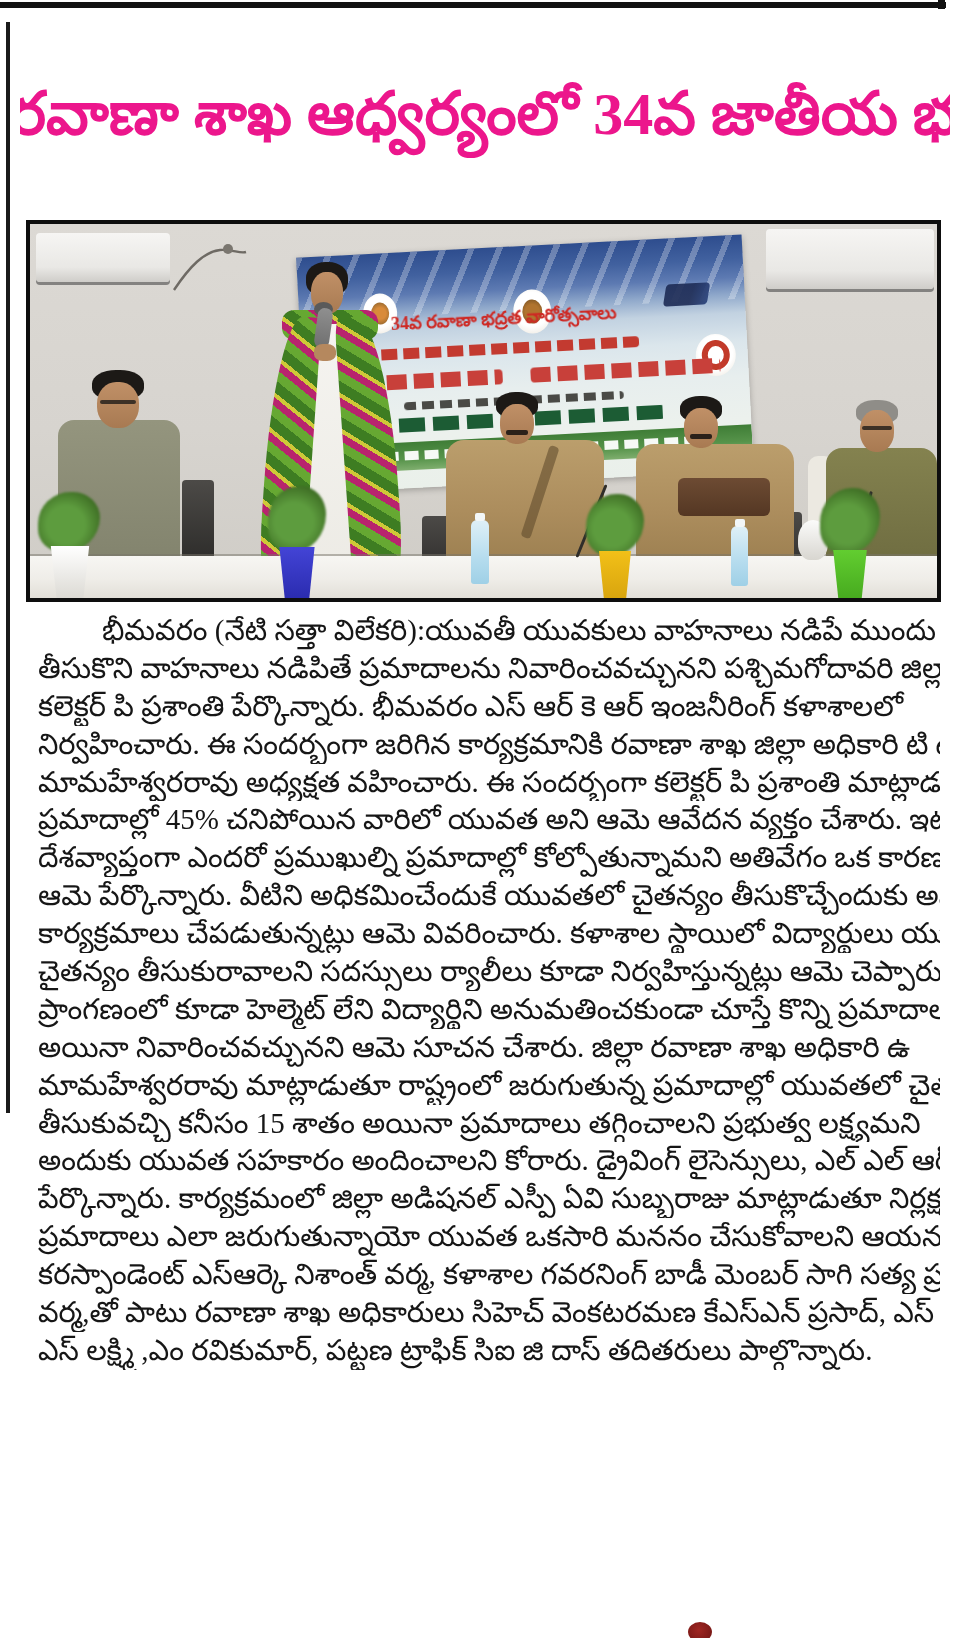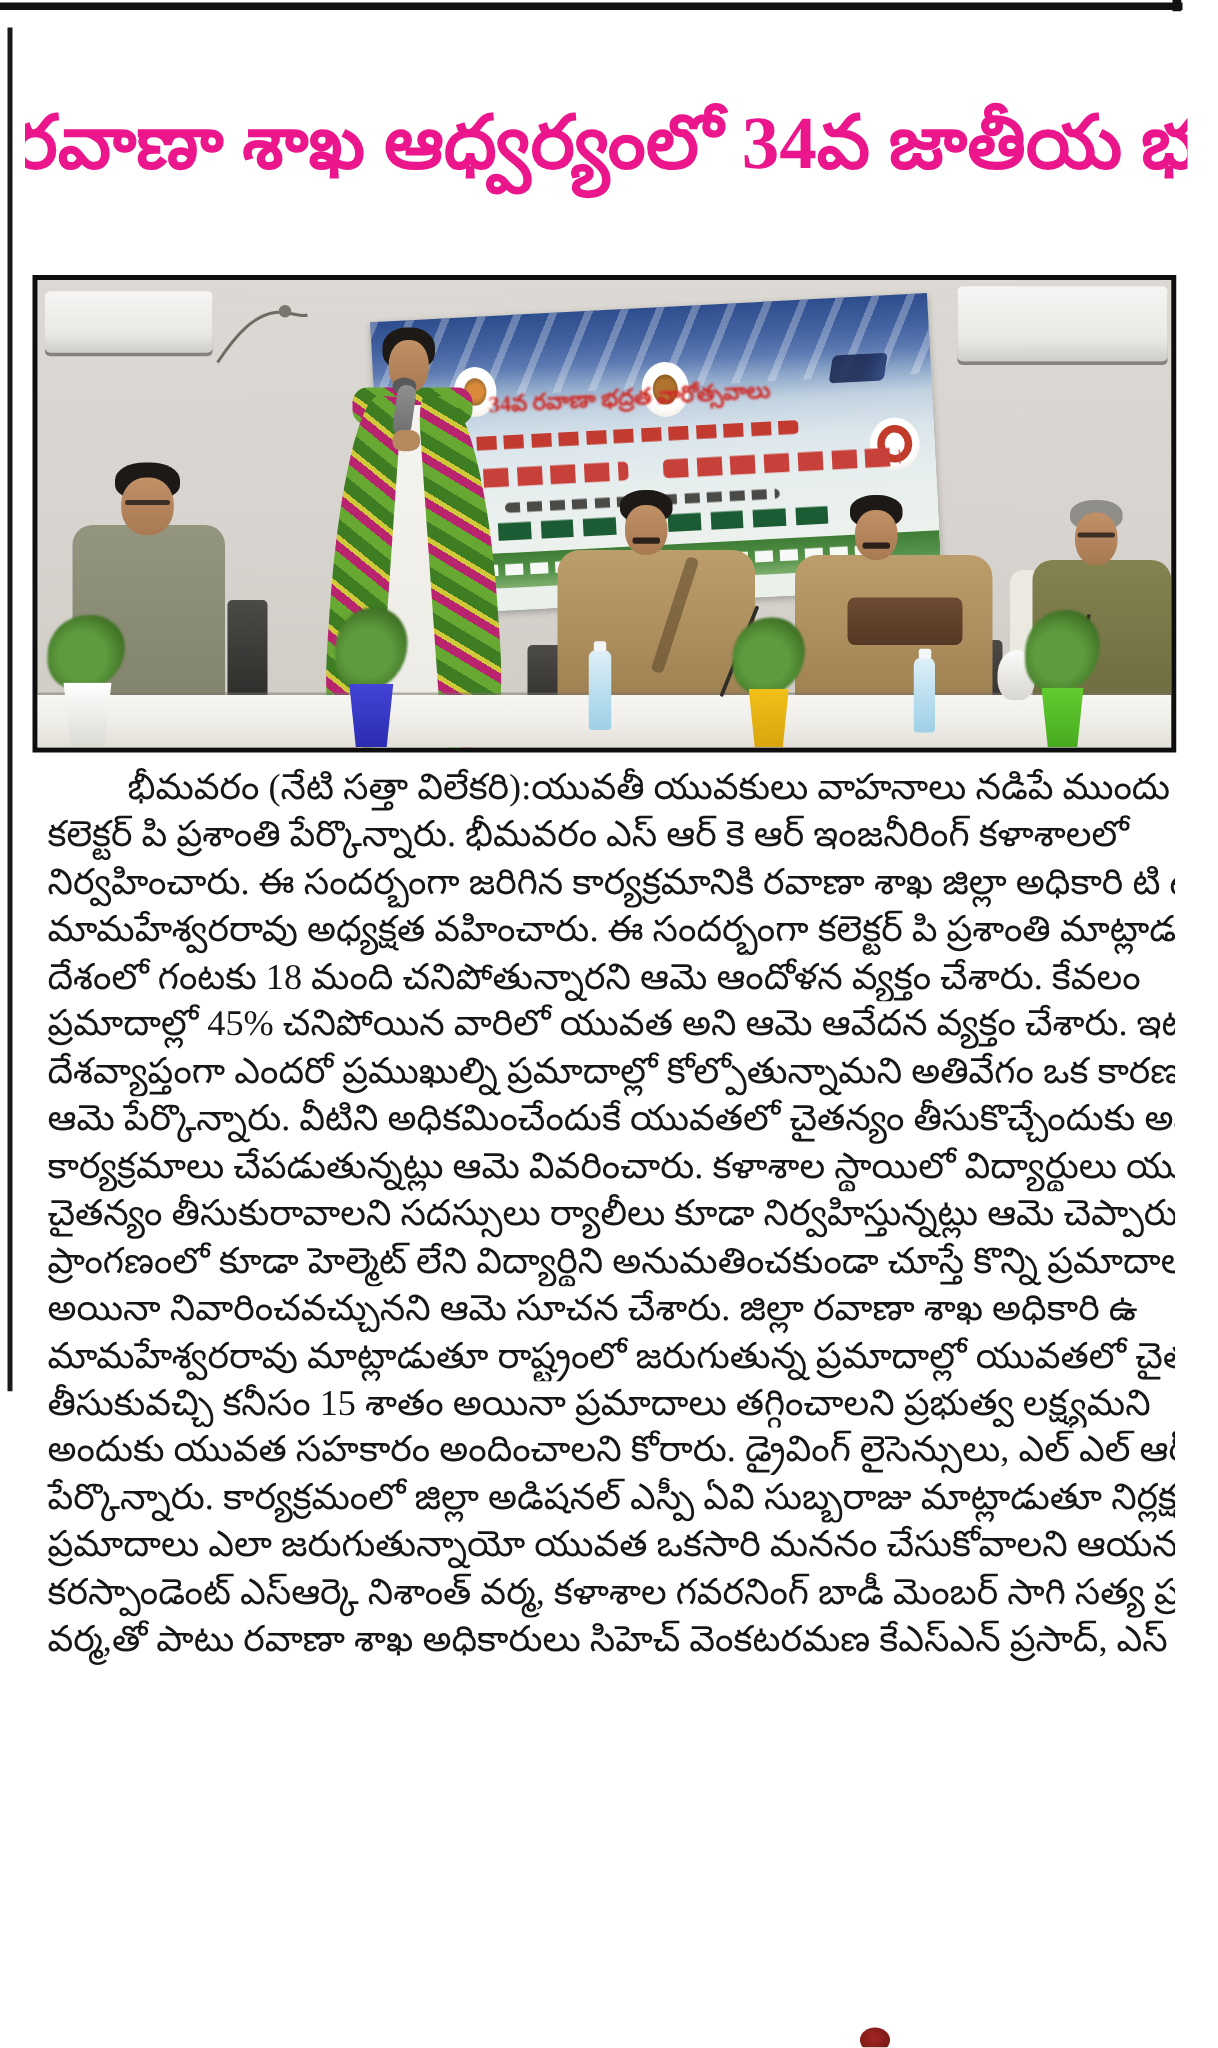--- a/index.html
+++ b/index.html
@@ -242,34 +242,35 @@
     <div class="pot blue"></div>
     <div class="pot yellow"></div>
     <div class="pot green"></div>
 
     <div class="bottle bt1"></div>
     <div class="bottle bt2"></div>
   </div>
 
   <div class="body-text">
       <div class="bline first">భీమవరం (నేటి సత్తా విలేకరి):యువతీ యువకులు వాహనాలు నడిపే ముందు డ్రైవింగ్</div>
+      <div class="bline">తీసుకొని వాహనాలు నడిపితే ప్రమాదాలను నివారించవచ్చునని  పశ్చిమగోదావరి జిల్లా</div>
       <div class="bline">కలెక్టర్ పి ప్రశాంతి పేర్కొన్నారు. భీమవరం ఎస్ ఆర్ కె ఆర్ ఇంజనీరింగ్ కళాశాలలో</div>
       <div class="bline">నిర్వహించారు. ఈ సందర్భంగా జరిగిన కార్యక్రమానికి రవాణా శాఖ జిల్లా అధికారి టి ఉ</div>
       <div class="bline">మామహేశ్వరరావు అధ్యక్షత వహించారు. ఈ సందర్భంగా కలెక్టర్ పి ప్రశాంతి మాట్లాడుతూ</div>
-      <div class="bline">దేశంలో గంటకు 18 మంది చనిపోతున్నారని ఆమె ఆందోళన వ్యక్తం చేశారు. కేవలం</div>
       <div class="bline">ప్రమాదాల్లో 45% చనిపోయిన వారిలో యువత అని ఆమె ఆవేదన వ్యక్తం చేశారు. ఇటీవల</div>
       <div class="bline">దేశవ్యాప్తంగా ఎందరో ప్రముఖుల్ని ప్రమాదాల్లో కోల్పోతున్నామని అతివేగం ఒక కారణంగా</div>
       <div class="bline">ఆమె పేర్కొన్నారు. వీటిని అధికమించేందుకే యువతలో చైతన్యం తీసుకొచ్చేందుకు అనేక</div>
       <div class="bline">కార్యక్రమాలు చేపడుతున్నట్లు ఆమె వివరించారు. కళాశాల స్థాయిలో విద్యార్థులు యువతలో</div>
       <div class="bline">చైతన్యం తీసుకురావాలని సదస్సులు ర్యాలీలు కూడా నిర్వహిస్తున్నట్లు ఆమె చెప్పారు. కళాశాల</div>
       <div class="bline">ప్రాంగణంలో కూడా హెల్మెట్ లేని విద్యార్థిని అనుమతించకుండా చూస్తే కొన్ని ప్రమాదాలు</div>
       <div class="bline">అయినా నివారించవచ్చునని ఆమె సూచన చేశారు. జిల్లా రవాణా శాఖ అధికారి ఉ</div>
       <div class="bline">మామహేశ్వరరావు మాట్లాడుతూ రాష్ట్రంలో జరుగుతున్న ప్రమాదాల్లో యువతలో చైతన్యం</div>
       <div class="bline">తీసుకువచ్చి కనీసం 15 శాతం అయినా ప్రమాదాలు  తగ్గించాలని ప్రభుత్వ లక్ష్యమని</div>
       <div class="bline">అందుకు యువత సహకారం అందించాలని కోరారు. డ్రైవింగ్ లైసెన్సులు, ఎల్ ఎల్ ఆర్</div>
       <div class="bline">పేర్కొన్నారు. కార్యక్రమంలో జిల్లా అడిషనల్ ఎస్పీ ఏవి సుబ్బరాజు మాట్లాడుతూ నిర్లక్ష్యంతో</div>
       <div class="bline">ప్రమాదాలు ఎలా జరుగుతున్నాయో యువత ఒకసారి మననం చేసుకోవాలని ఆయన కోరారు.</div>
       <div class="bline">కరస్పాండెంట్ ఎస్ఆర్కె నిశాంత్ వర్మ, కళాశాల గవరనింగ్ బాడీ మెంబర్ సాగి సత్య ప్రతీక్</div>
       <div class="bline">వర్మ,తో పాటు రవాణా శాఖ అధికారులు సిహెచ్ వెంకటరమణ కేఎస్ఎన్ ప్రసాద్, ఎస్ ఎల్</div>
+      <div class="bline last">ఎస్ లక్ష్మి ,ఎం రవికుమార్, పట్టణ ట్రాఫిక్ సిఐ జి దాస్ తదితరులు పాల్గొన్నారు.</div>
     </div>
 
   <div class="red-mark"></div>
 </div>
 
 </body></html>

